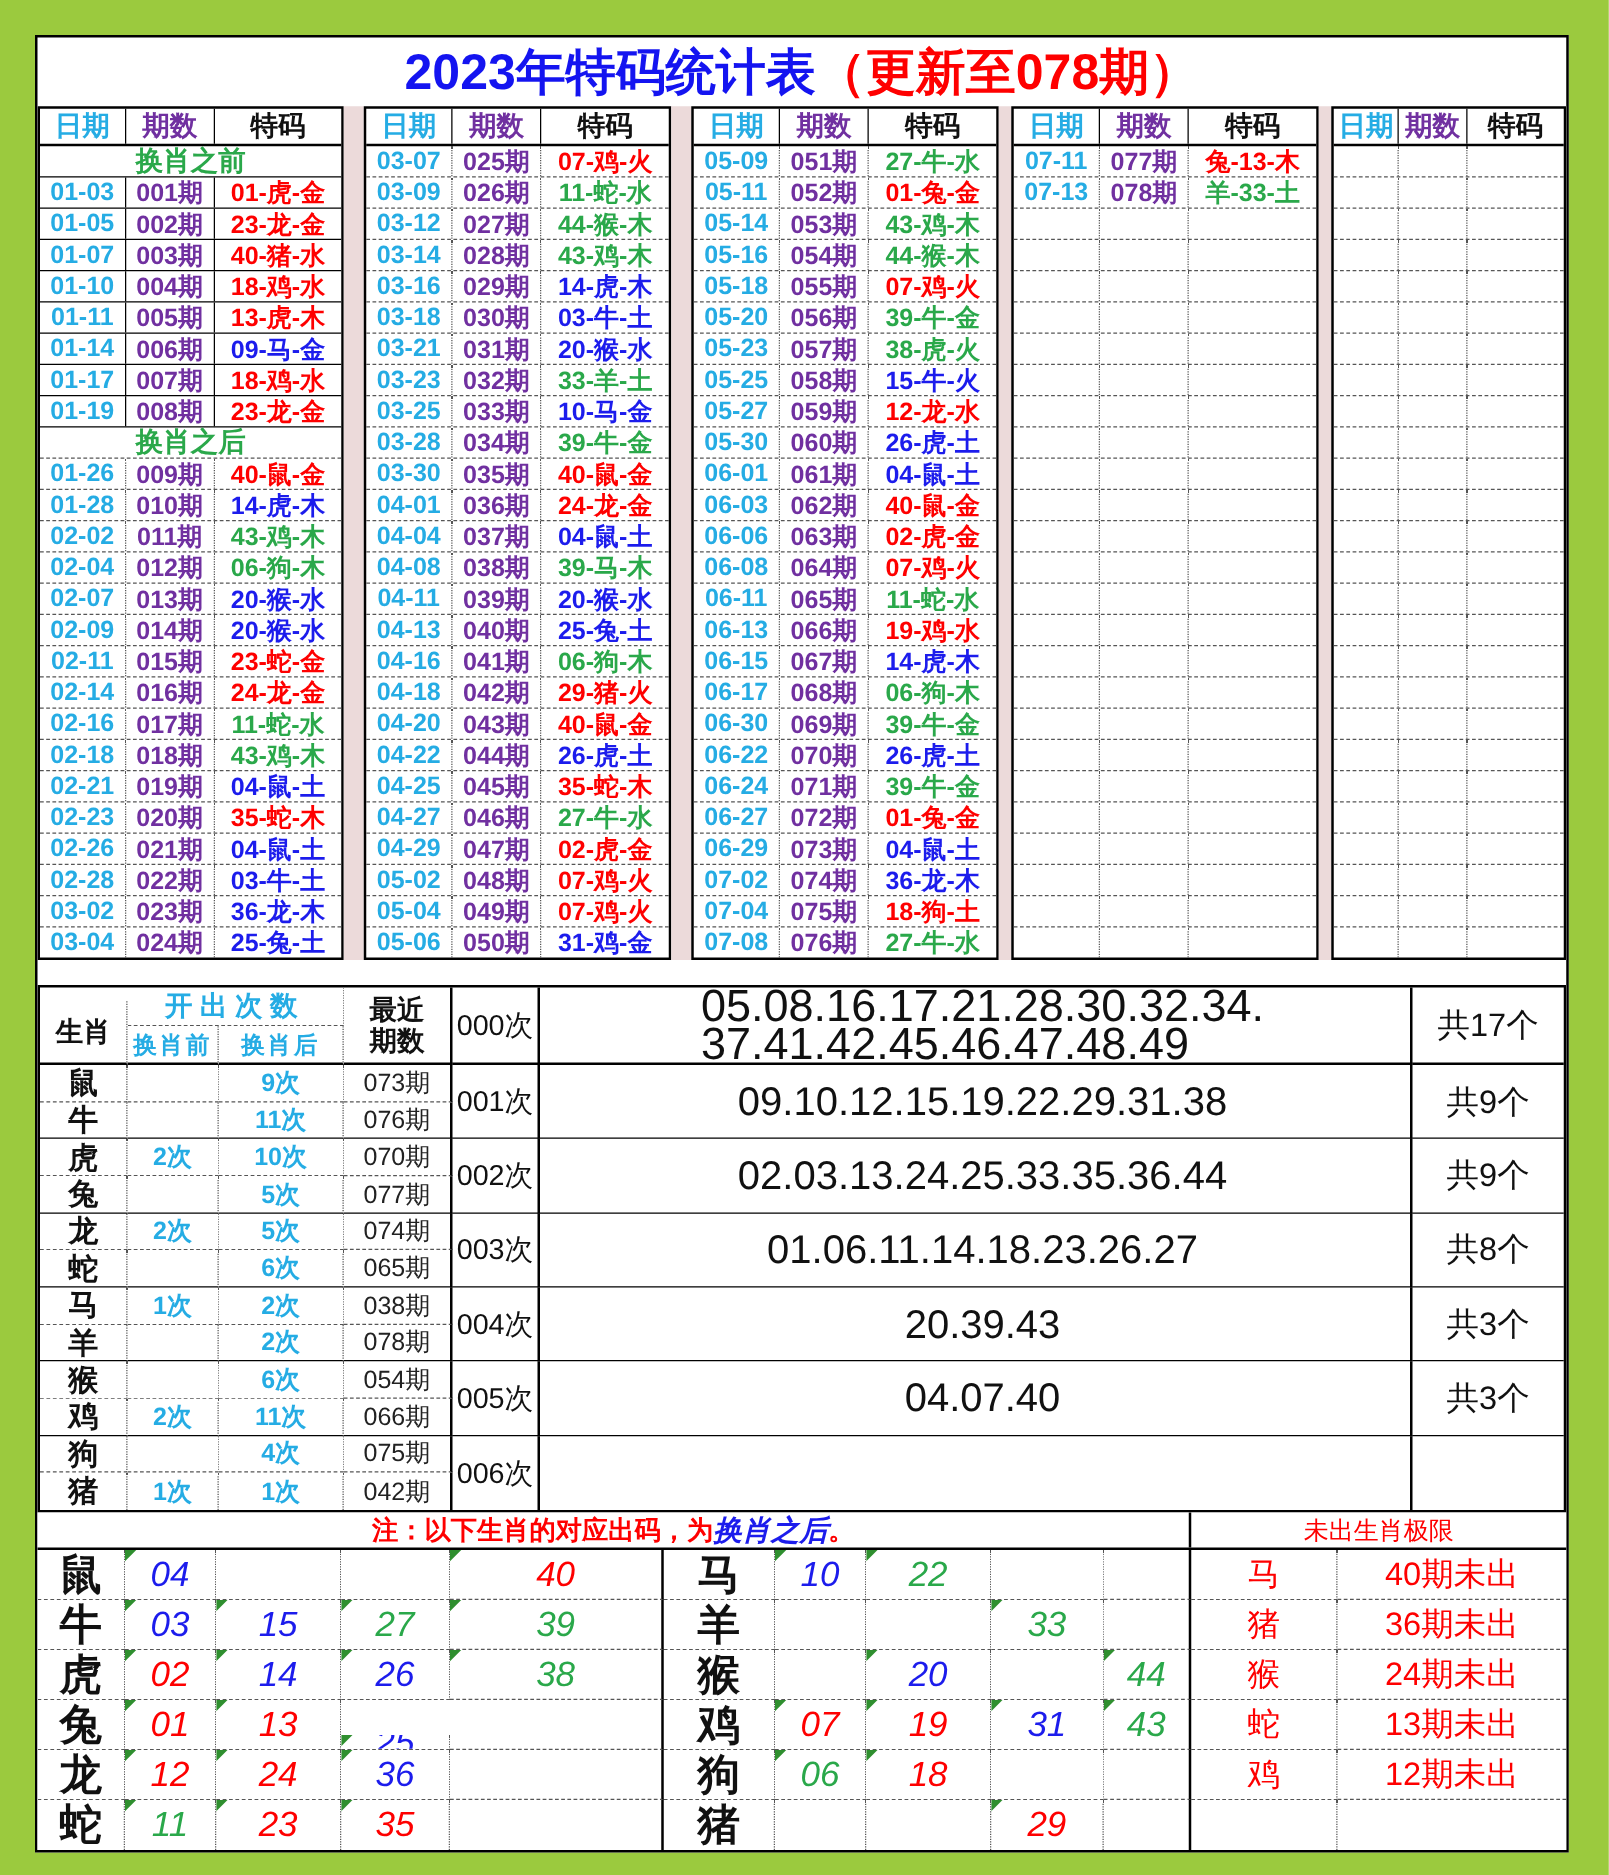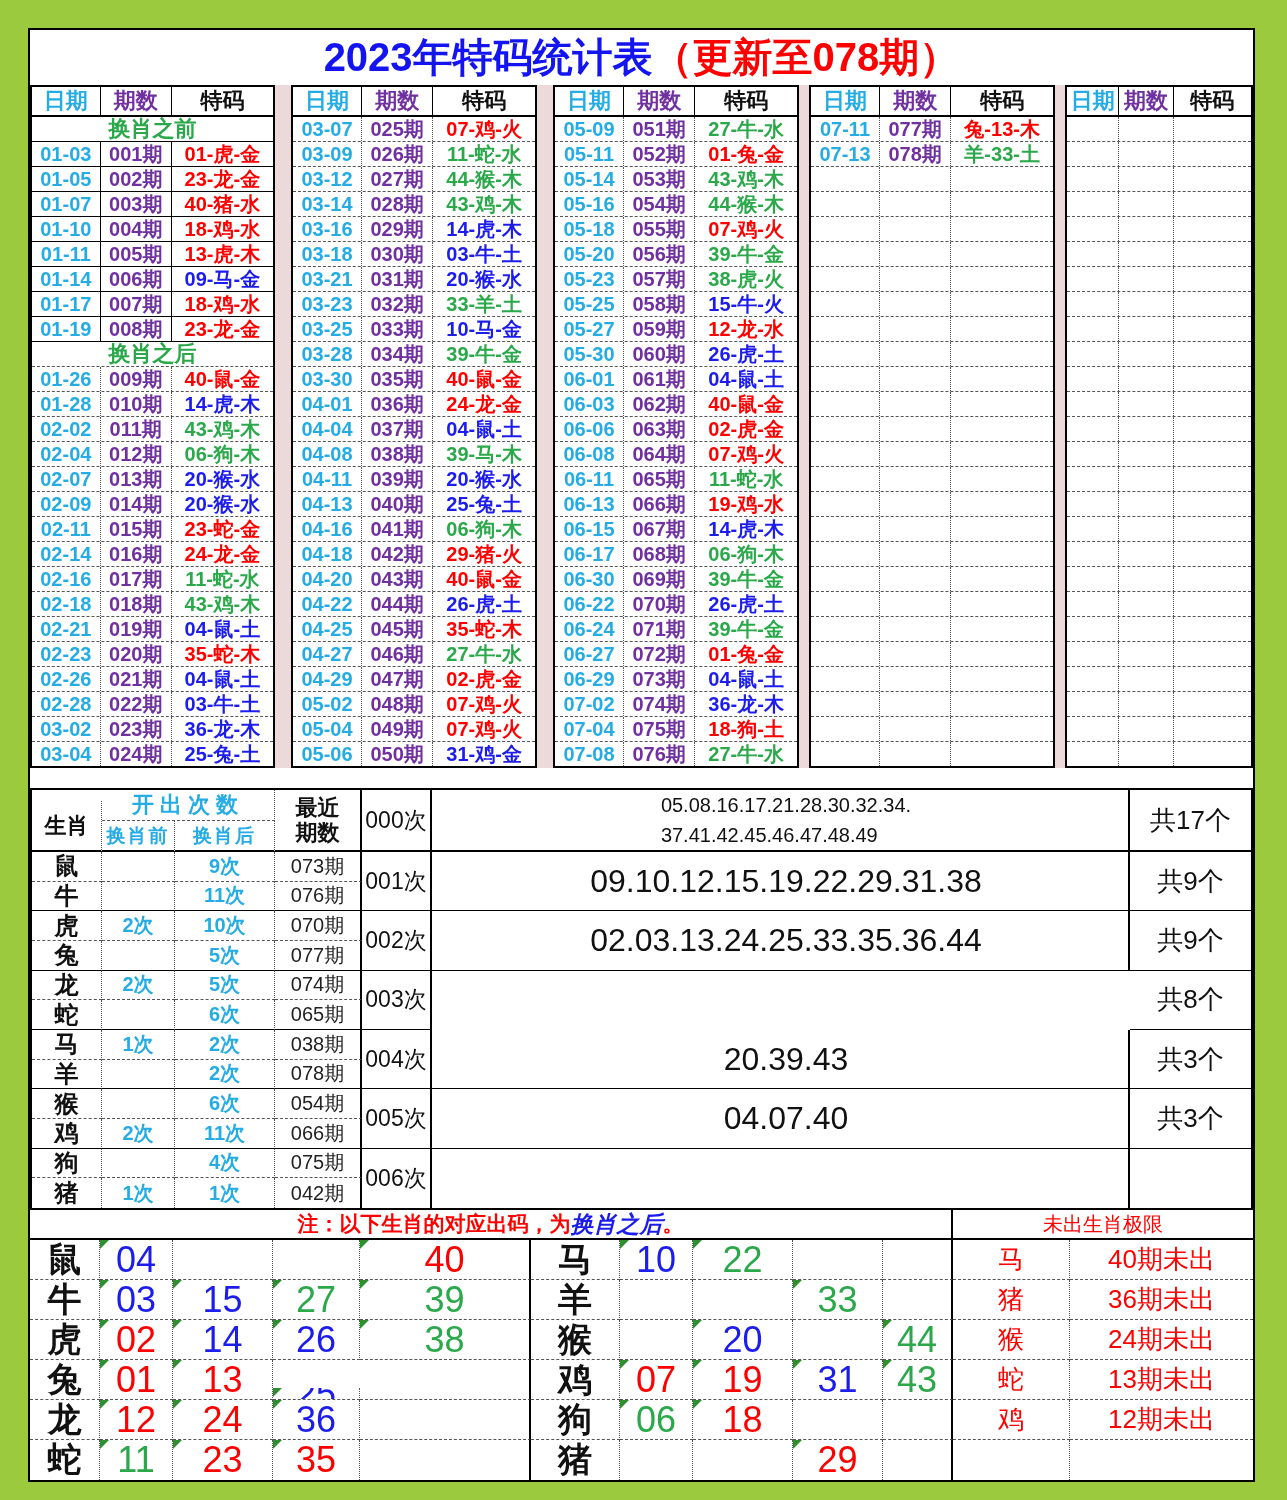--- a/index.html
+++ b/index.html
@@ -60,42 +60,42 @@
   .mh { font-weight:700; font-size:22px; }
   .cyan { color:var(--cyan,#25ace4); }
   .ls { letter-spacing:6px; }
   .sm { font-size:19px; letter-spacing:2px; }
   .pre { white-space:pre-line; text-align:center; line-height:1.15; }
   .zname { font-size:24px; font-weight:700; }
   .mnum { font-size:20px; font-weight:700; color:var(--cyan,#25ace4); }
   .mrec { font-size:20px; color:#222; }
   .freq-label { font-size:23px; }
   .nums { justify-content:flex-start; padding-left:12px; font-size:32px; white-space:nowrap; }
-  .nums.small { font-size:20px; line-height:30px; white-space:pre-line; }
+  .nums.small { font-size:36px; line-height:30px; white-space:pre-line; }
   .cnt { font-size:26px; }
 
   
   .note-row { position:absolute; top:1180px; left:0; width:1223px; height:30px; display:flex;
               border-bottom:2px solid #000; background:#fff; }
   .note-left { flex:0 0 923px; border-right:2px solid #000; display:flex; align-items:center;
                justify-content:center; font-size:21px; font-weight:700; white-space:nowrap; }
   .n-red { color:var(--red,#fe0000); }
   .n-em { color:var(--blue,#1c1cec); font-style:italic; font-size:23px; }
   .note-right { flex:1; display:flex; align-items:center; justify-content:center;
                 color:var(--red,#fe0000); font-size:20px; }
 
   
   .bgrid { position:absolute; top:1210px; left:0; width:1223px; height:240px; display:grid;
            background:#fff;
            grid-template-columns:70px 73px 100px 87px 171px 89px 73px 100px 90px 70px 117px 1fr;
            grid-template-rows:repeat(6,1fr); }
   .bgrid > div { display:flex; align-items:center; justify-content:center;
                  position:relative; overflow:hidden; }
   .bz { font-size:34px; font-weight:700; }
-  .bnum { font-size:36px; }
+  .bnum { font-size:28px;font-style:italic; }
   .bmiss { font-size:26px; color:var(--red,#fe0000); }
   .tri::before { content:""; position:absolute; left:0; top:0; width:0; height:0;
                  border-top:9px solid #2f8f2f; border-right:9px solid transparent; }
 </style>
 </head>
 <body>
 
 <div class="sheet">
   <div class="title">
     <span class="t-main">2023年特码统计表</span>
@@ -849,20 +849,21 @@
       <div class="nums r2 b2 small" style="grid-area: 1 / 6 / 3 / 7;">05.08.16.17.21.28.30.32.34.
 37.41.42.45.46.47.48.49</div>
       <div class="cnt b2" style="grid-area: 1 / 7 / 3 / 8;">共17个</div>
       <div class="freq-label r2 bs" style="grid-area: 3 / 5 / 5 / 6;">001次</div>
       <div class="nums r2 bs" style="grid-area: 3 / 6 / 5 / 7;">09.10.12.15.19.22.29.31.38</div>
       <div class="cnt bs" style="grid-area: 3 / 7 / 5 / 8;">共9个</div>
       <div class="freq-label r2 bs" style="grid-area: 5 / 5 / 7 / 6;">002次</div>
       <div class="nums r2 bs" style="grid-area: 5 / 6 / 7 / 7;">02.03.13.24.25.33.35.36.44</div>
       <div class="cnt bs" style="grid-area: 5 / 7 / 7 / 8;">共9个</div>
       <div class="freq-label r2 bs" style="grid-area: 7 / 5 / 9 / 6;">003次</div>
+      <div class="nums r2 bs" style="grid-area: 7 / 6 / 9 / 7;">01.06.11.14.18.23.26.27</div>
       <div class="cnt bs" style="grid-area: 7 / 7 / 9 / 8;">共8个</div>
       <div class="freq-label r2 bs" style="grid-area: 9 / 5 / 11 / 6;">004次</div>
       <div class="nums r2 bs" style="grid-area: 9 / 6 / 11 / 7;">20.39.43</div>
       <div class="cnt bs" style="grid-area: 9 / 7 / 11 / 8;">共3个</div>
       <div class="freq-label r2 bs" style="grid-area: 11 / 5 / 13 / 6;">005次</div>
       <div class="nums r2 bs" style="grid-area: 11 / 6 / 13 / 7;">04.07.40</div>
       <div class="cnt bs" style="grid-area: 11 / 7 / 13 / 8;">共3个</div>
       <div class="freq-label r2 b0" style="grid-area: 13 / 5 / 15 / 6;">006次</div>
       <div class="nums r2 b0" style="grid-area: 13 / 6 / 15 / 7;"></div>
       <div class="cnt b0" style="grid-area: 13 / 7 / 15 / 8;"></div>

